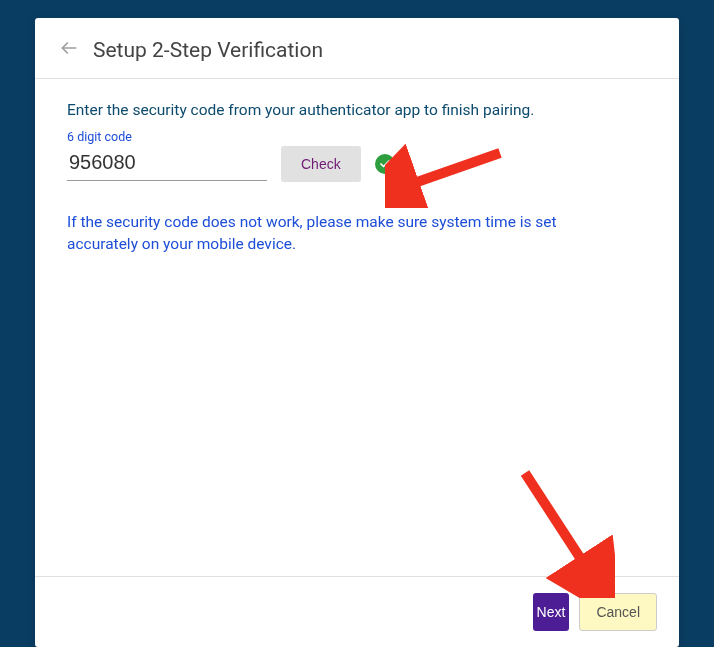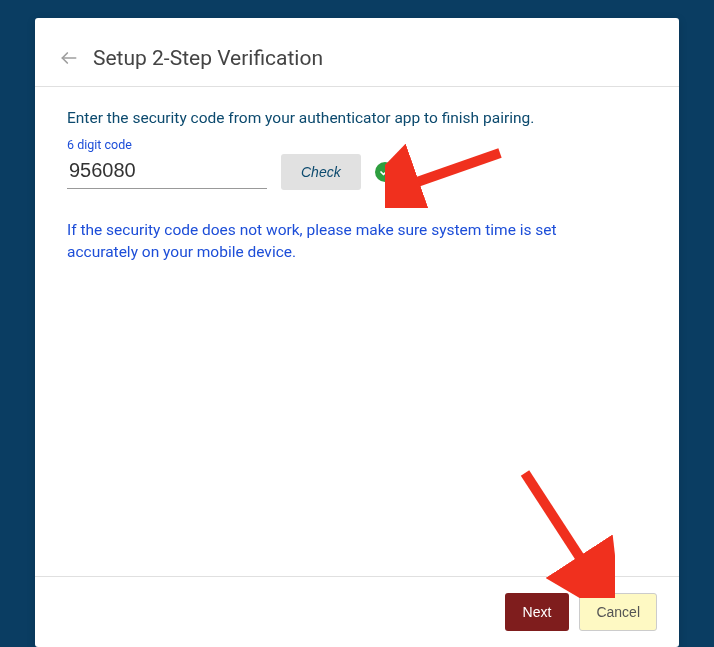--- a/index.html
+++ b/index.html
@@ -16,22 +16,22 @@
       width: 100%;
       height: 100%;
       border-radius: 3px;
       box-shadow: 0 2px 8px rgba(0,0,0,0.15);
       display: flex;
       flex-direction: column;
       position: relative;
     }
     .modal-header {
       display: flex;
-      align-items: center;
-      padding: 28px 24px 16px 24px;
+      align-items: flex-start;
+      padding: 20px 24px 16px 24px;
     }
     .back-arrow {
       color: #9e9e9e;
       margin-right: 14px;
       display: flex;
       align-items: center;
       cursor: pointer;
     }
     .modal-title {
       font-size: 21px;
@@ -69,27 +69,26 @@
       border-bottom: 1px solid #999;
       font-size: 20px;
       padding: 4px 0 6px 2px;
       width: 200px;
       outline: none;
       background: transparent;
       color: #333;
     }
     .check-button {
       background: #e1e1e1;
-      color: #0c4a6e;
+      color: #701a75;
       border: none;
       padding: 10px 20px;
       font-size: 14px;
       border-radius: 3px;
       cursor: not-allowed;
-      font-style: italic;
     }
     .success-icon {
       width: 20px;
       height: 20px;
       border-radius: 50%;
       background: #2e9e3f;
       display: flex;
       align-items: center;
       justify-content: center;
       flex-shrink: 0;
@@ -101,24 +100,24 @@
       max-width: 540px;
     }
     .modal-footer {
       border-top: 1px solid #e0e0e0;
       padding: 16px 22px;
       display: flex;
       justify-content: flex-end;
       gap: 10px;
     }
     .btn-primary {
-      background: #7f1d1d;
+      background: #4c1d95;
       color: #fff;
       border: none;
-      padding: 10px 18px;
+      padding: 10px 4px;
       font-size: 14px;
       border-radius: 3px;
       cursor: pointer;
     }
     .btn-secondary {
       background: #fef9c3;
       color: #555;
       border: 1px solid #ccc;
       padding: 10px 16px;
       font-size: 14px;

